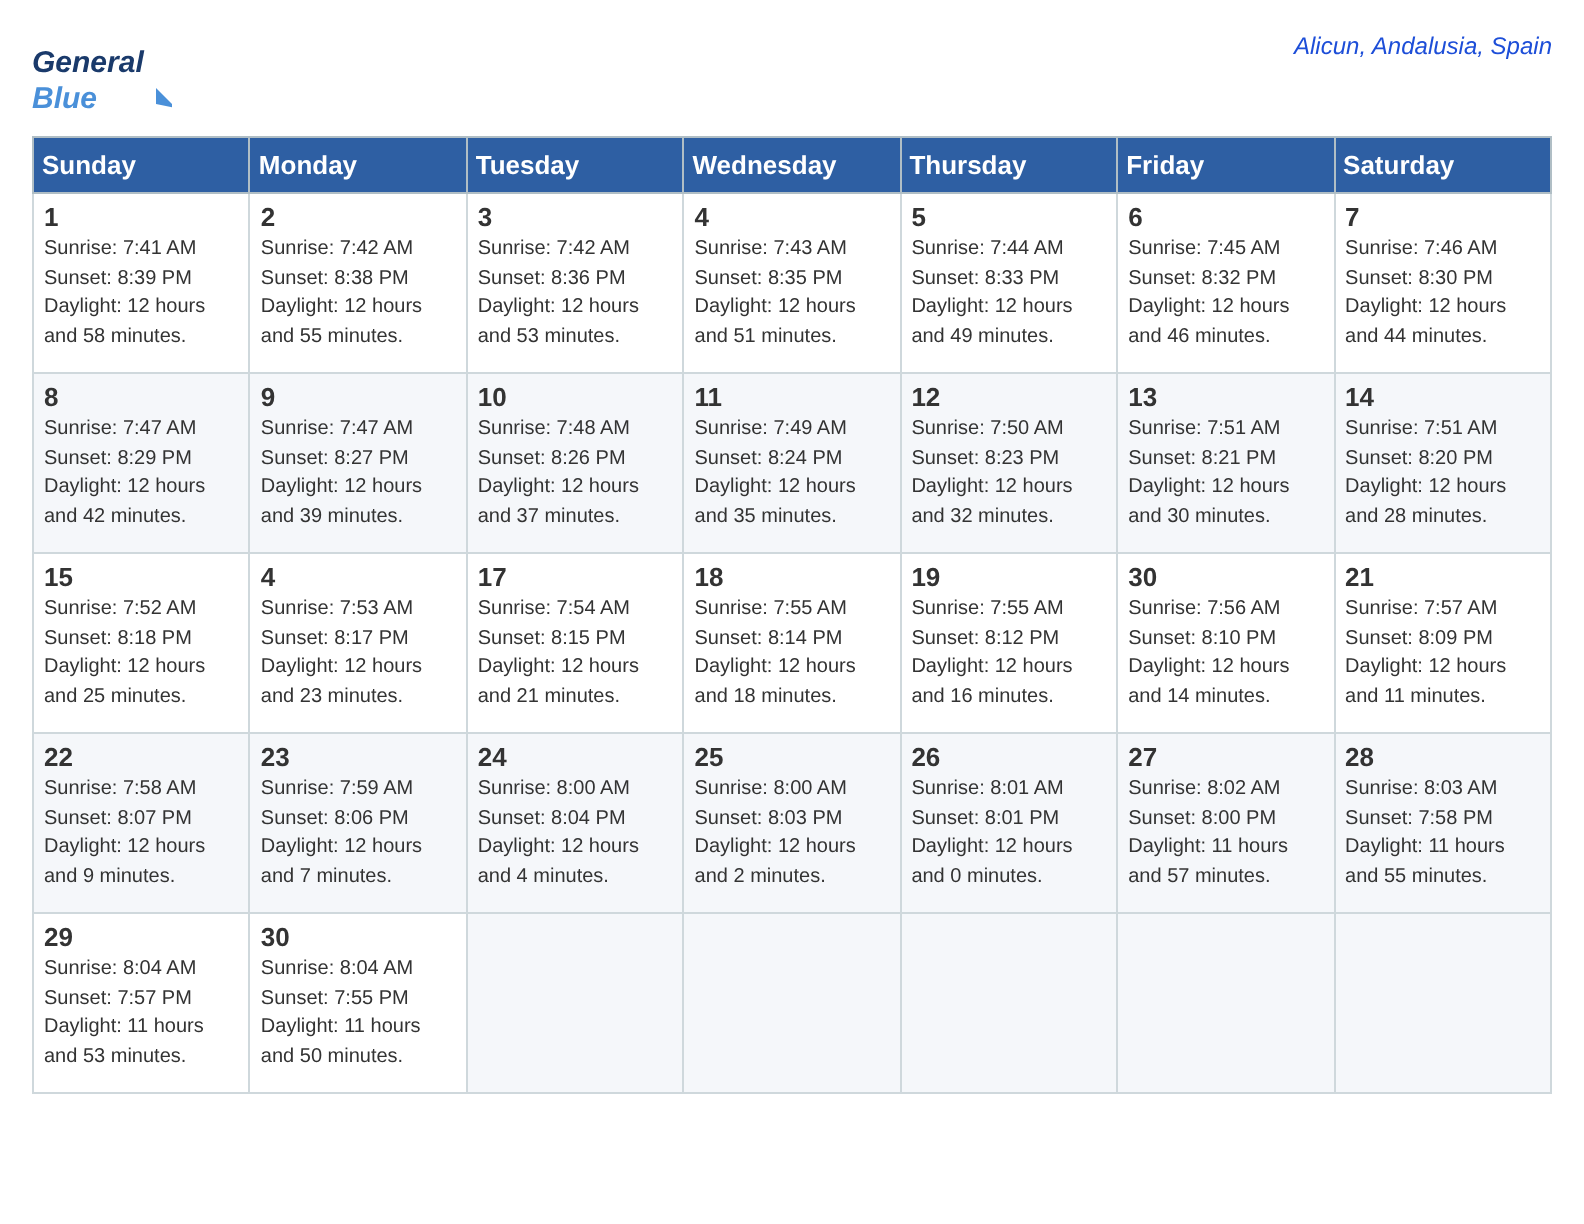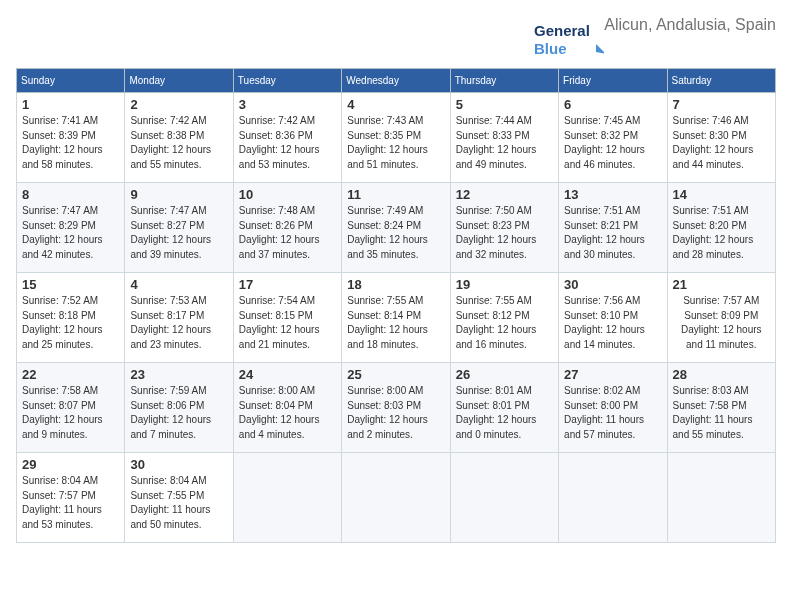--- a/index.html
+++ b/index.html
@@ -5,51 +5,52 @@
     * { box-sizing: border-box; margin: 0; padding: 0; }
     body {
       font-family: Arial, sans-serif;
       background: #fff;
       width: 792px;
       min-height: 612px;
       padding: 16px;
     }
     .header {
       display: flex;
-      justify-content: flex-end;
+      justify-content: space-between;
       align-items: flex-start;
       margin-bottom: 8px;
+      font-style: italic;
     }
     .logo {
       display: flex;
       align-items: center;
       font-size: 18px;
       font-weight: bold;
       color: #1a3a6b;
     }
     .title-block { text-align: right; }
     .month-title {
       font-size: 36px;
       font-weight: bold;
       color: #222;
     }
     .location {
-      font-size: 16px;
-      color: #737373;
+      font-size: 12px;
+      color: #1d4ed8;
     }
     table {
       width: 100%;
       border-collapse: collapse;
       table-layout: fixed;
     }
     thead tr th {
       background: #2e5fa3;
       color: #fff;
-      font-size: 10px;
-      font-weight: normal;
+      font-size: 13px;
+      font-weight: bold;
       padding: 6px 4px;
       text-align: left;
       border: 1px solid #b0bec5;
     }
     tbody tr td {
       vertical-align: top;
       border: 1px solid #cfd8dc;
       padding: 4px 5px;
       font-size: 10.5px;
       color: #333;
@@ -243,21 +244,21 @@
         </td>
         <td>
           <span class="day-num">30</span>
           <div class="day-info" style="white-space: pre-line;">Sunrise: 7:56 AM
 Sunset: 8:10 PM
 Daylight: 12 hours
 and 14 minutes.</div>
         </td>
         <td>
           <span class="day-num">21</span>
-          <div class="day-info" style="white-space: pre-line; text-align: center;">Sunrise: 7:57 AM
+          <div class="day-info" style="white-space: pre-line;">Sunrise: 7:57 AM
 Sunset: 8:09 PM
 Daylight: 12 hours
 and 11 minutes.</div>
         </td>
       </tr>
       <tr>
         <td>
           <span class="day-num">22</span>
           <div class="day-info" style="white-space: pre-line;">Sunrise: 7:58 AM
 Sunset: 8:07 PM

